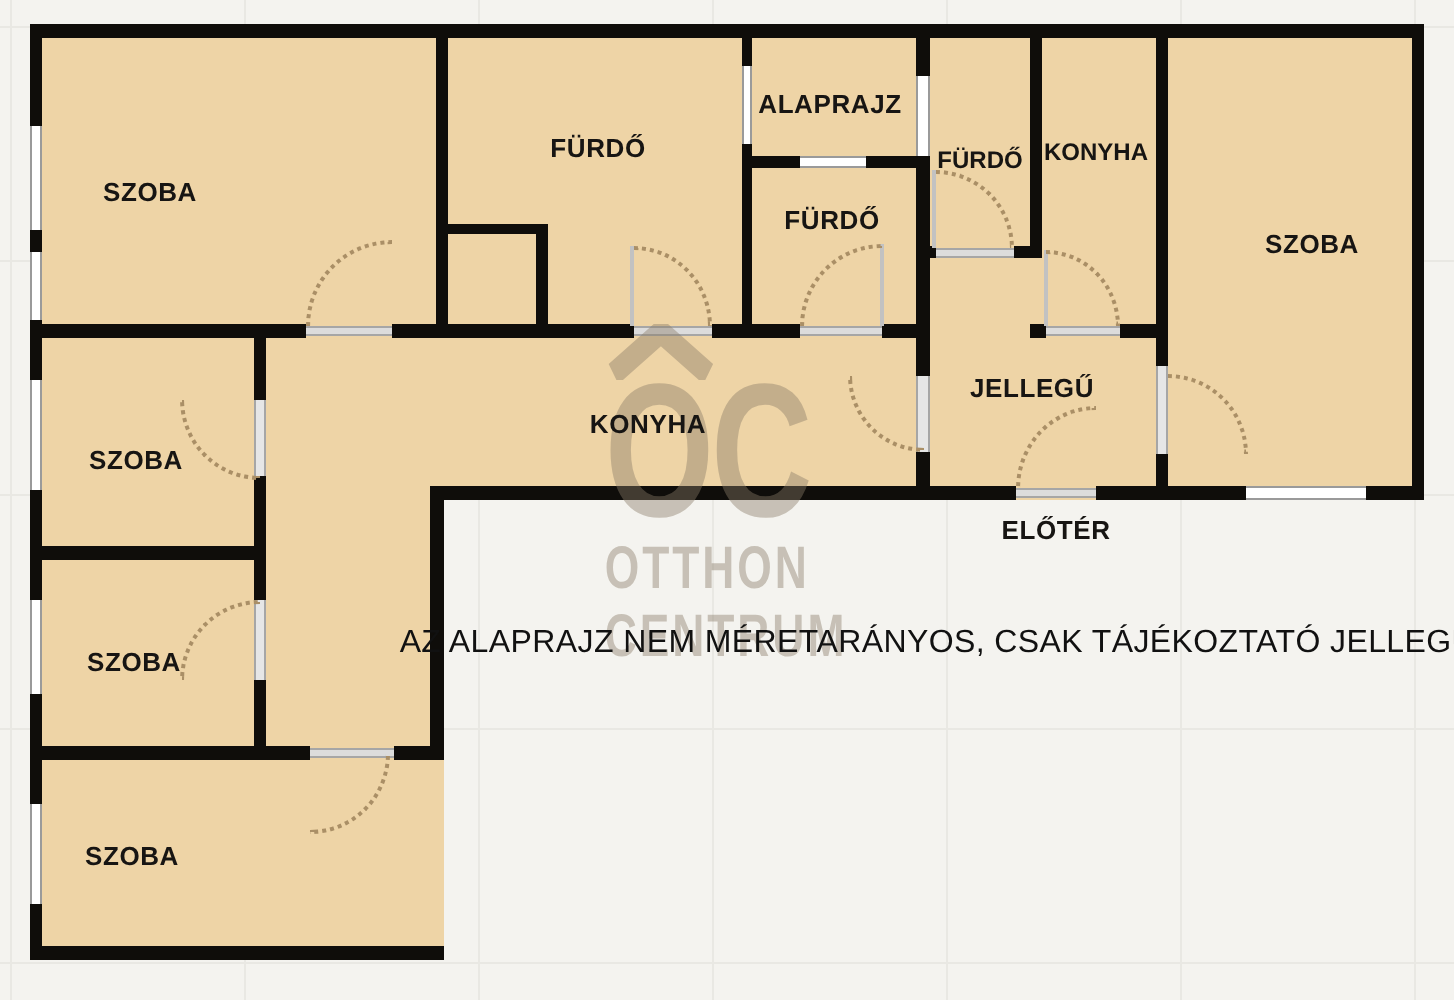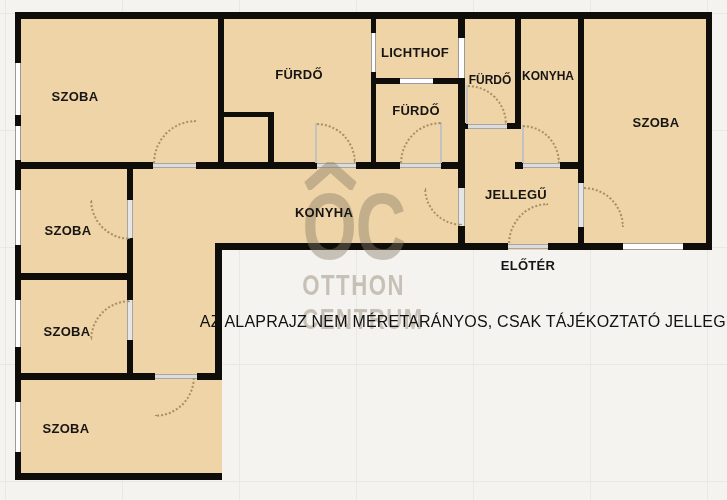--- a/index.html
+++ b/index.html
@@ -129,21 +129,21 @@
           </svg>
       </div>
       <div class="wm-oc">OC</div>
       <div class="wm-line">OTTHON</div>
       <div class="wm-line">CENTRUM</div>
     </div>
   </div>
 
   <div class="lbl" style="left:75px;top:96px;">SZOBA</div>
   <div class="lbl" style="left:299px;top:74px;">FÜRDŐ</div>
-  <div class="lbl" style="left:415px;top:52px;">LICHTHOF</div>
+  <div class="lbl" style="left:415px;top:52px;">ALAPRAJZ</div>
   <div class="lbl" style="left:416px;top:110px;">FÜRDŐ</div>
   <div class="lbl small" style="left:490px;top:80px;">FÜRDŐ</div>
   <div class="lbl small" style="left:548px;top:76px;">KONYHA</div>
   <div class="lbl" style="left:656px;top:122px;">SZOBA</div>
   <div class="lbl" style="left:324px;top:212px;">KONYHA</div>
   <div class="lbl" style="left:516px;top:194px;">JELLEGŰ</div>
   <div class="lbl" style="left:68px;top:230px;">SZOBA</div>
   <div class="lbl" style="left:67px;top:331px;">SZOBA</div>
   <div class="lbl" style="left:66px;top:428px;">SZOBA</div>
 

